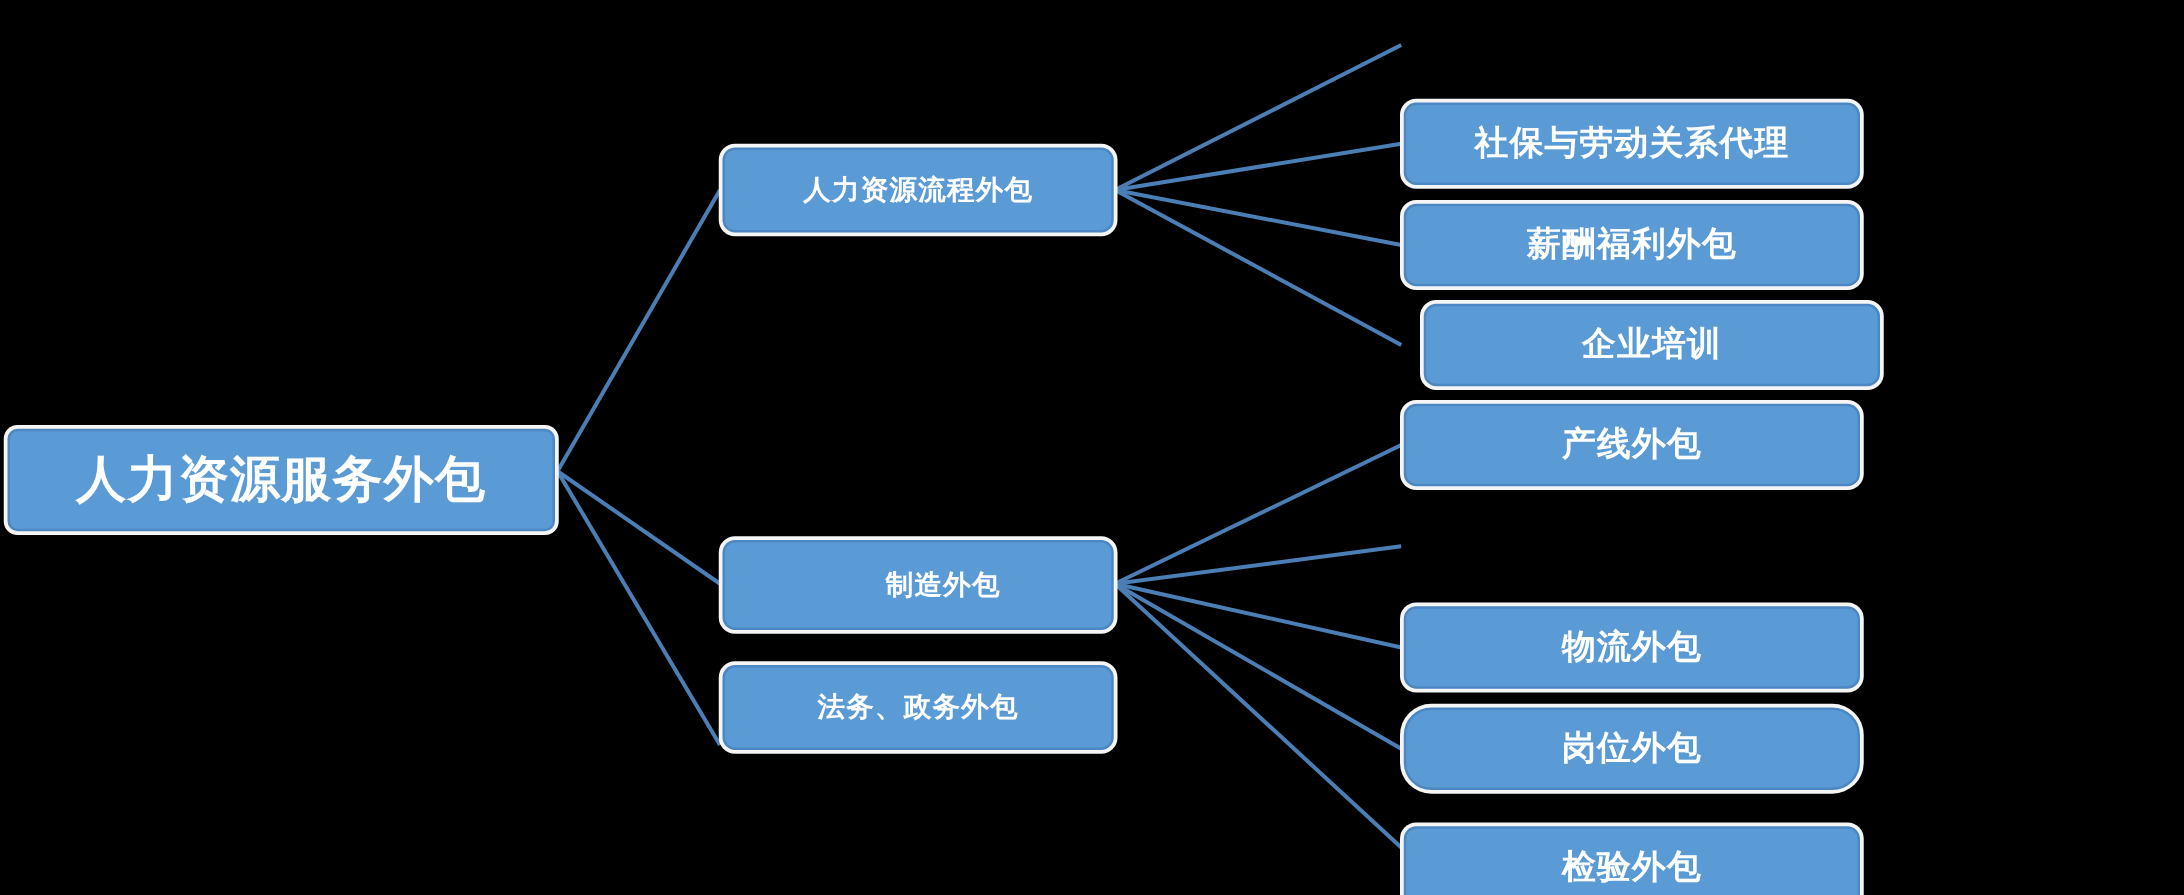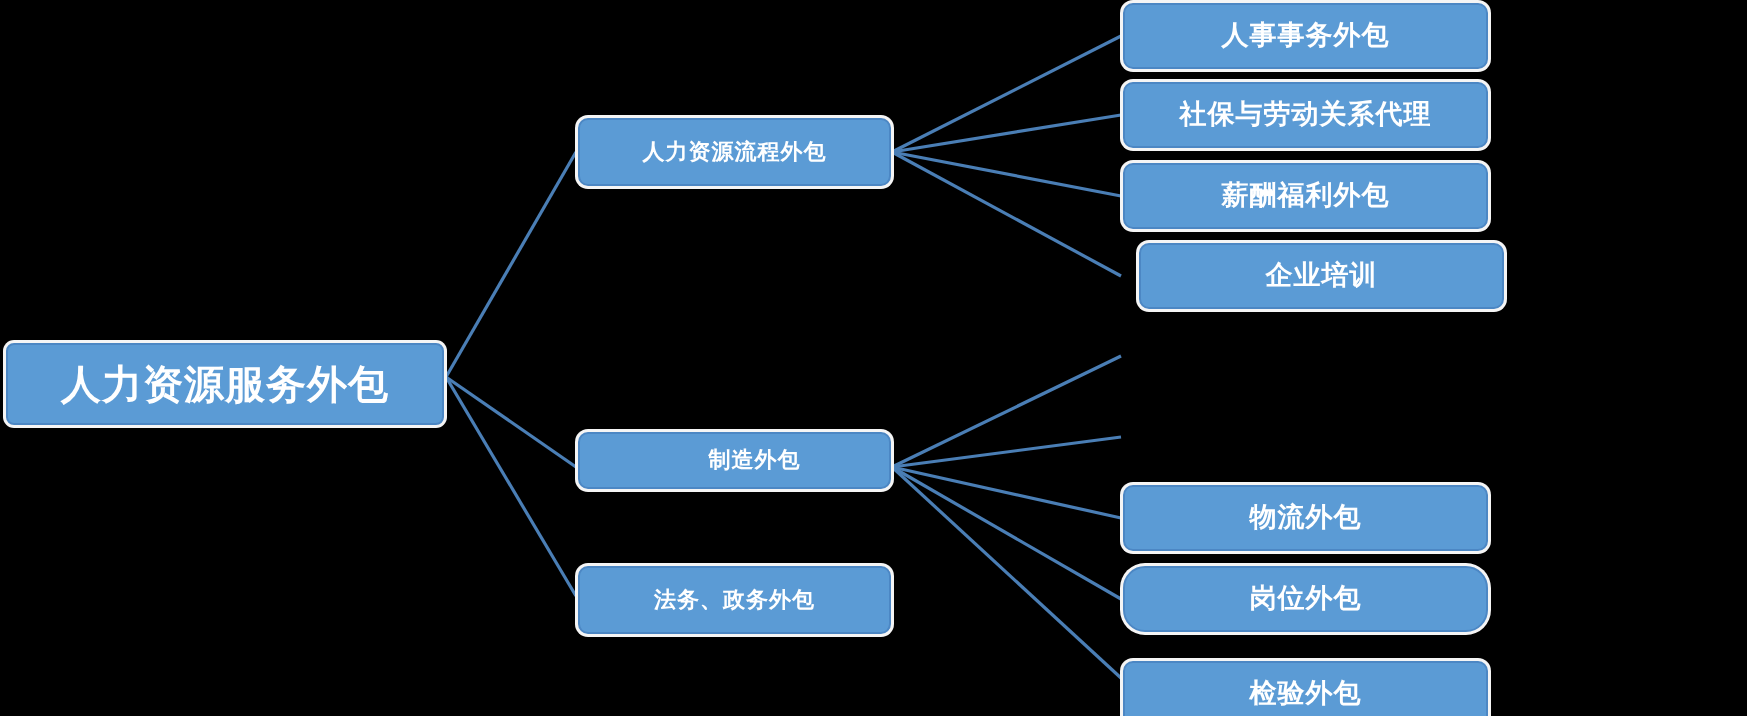--- a/index.html
+++ b/index.html
@@ -42,22 +42,22 @@
     line-height: 1.1;
     letter-spacing: 1px;
   }
   .node.root {
     left: 6px;  top: 343px;  width: 438px; height: 82px;
     font-size: 40px;
     border-radius: 8px;
   }
   .node.branch { left: 578px; width: 313px; height: 68px; font-size: 22px; }
   .node.branch-0 { top: 118px; }
-  .node.branch-1 { top: 432px; height: 57px; padding-left: 40px; }
-  .node.branch-2 { top: 566px; }
+  .node.branch-1 { top: 432px; height: 72px; padding-left: 40px; }
+  .node.branch-2 { top: 532px; }
   .node.leaf { left: 1123px; width: 365px; height: 66px; font-size: 27px; }
   .node.leaf-0 { top: 3px;   }
   .node.leaf-1 { top: 82px;  }
   .node.leaf-2 { top: 163px; }
   .node.leaf-3 { top: 243px; margin-left: 16px; }
   .node.leaf-4 { top: 323px; }
   .node.leaf-5 { top: 404px; }
   .node.leaf-6 { top: 485px; }
   .node.leaf-7 { top: 566px; border-radius: 22px; }
   .node.leaf-8 { top: 613px; margin-top: 48px; }
@@ -84,22 +84,22 @@
     <line x1="892" y1="467" x2="1121" y2="599" stroke="#4a7eb5" stroke-width="3.2"></line>
     <line x1="892" y1="467" x2="1121" y2="678" stroke="#4a7eb5" stroke-width="3.2"></line>
   </svg>
 
   <div class="node root">人力资源服务外包</div>
 
   <div class="node branch branch-0">人力资源流程外包</div>
   <div class="node branch branch-1">制造外包</div>
   <div class="node branch branch-2">法务、政务外包</div>
 
-  <div class="node leaf leaf-0">人事事务外包</div>
   <div class="node leaf leaf-1">社保与劳动关系代理</div>
   <div class="node leaf leaf-2">薪酬福利外包</div>
   <div class="node leaf leaf-3">企业培训</div>
 
+  <div class="node leaf leaf-4">产线外包</div>
   <div class="node leaf leaf-6">物流外包</div>
   <div class="node leaf leaf-7">岗位外包</div>
   <div class="node leaf leaf-8">检验外包</div>
 
 </div>
 
 </body></html>

